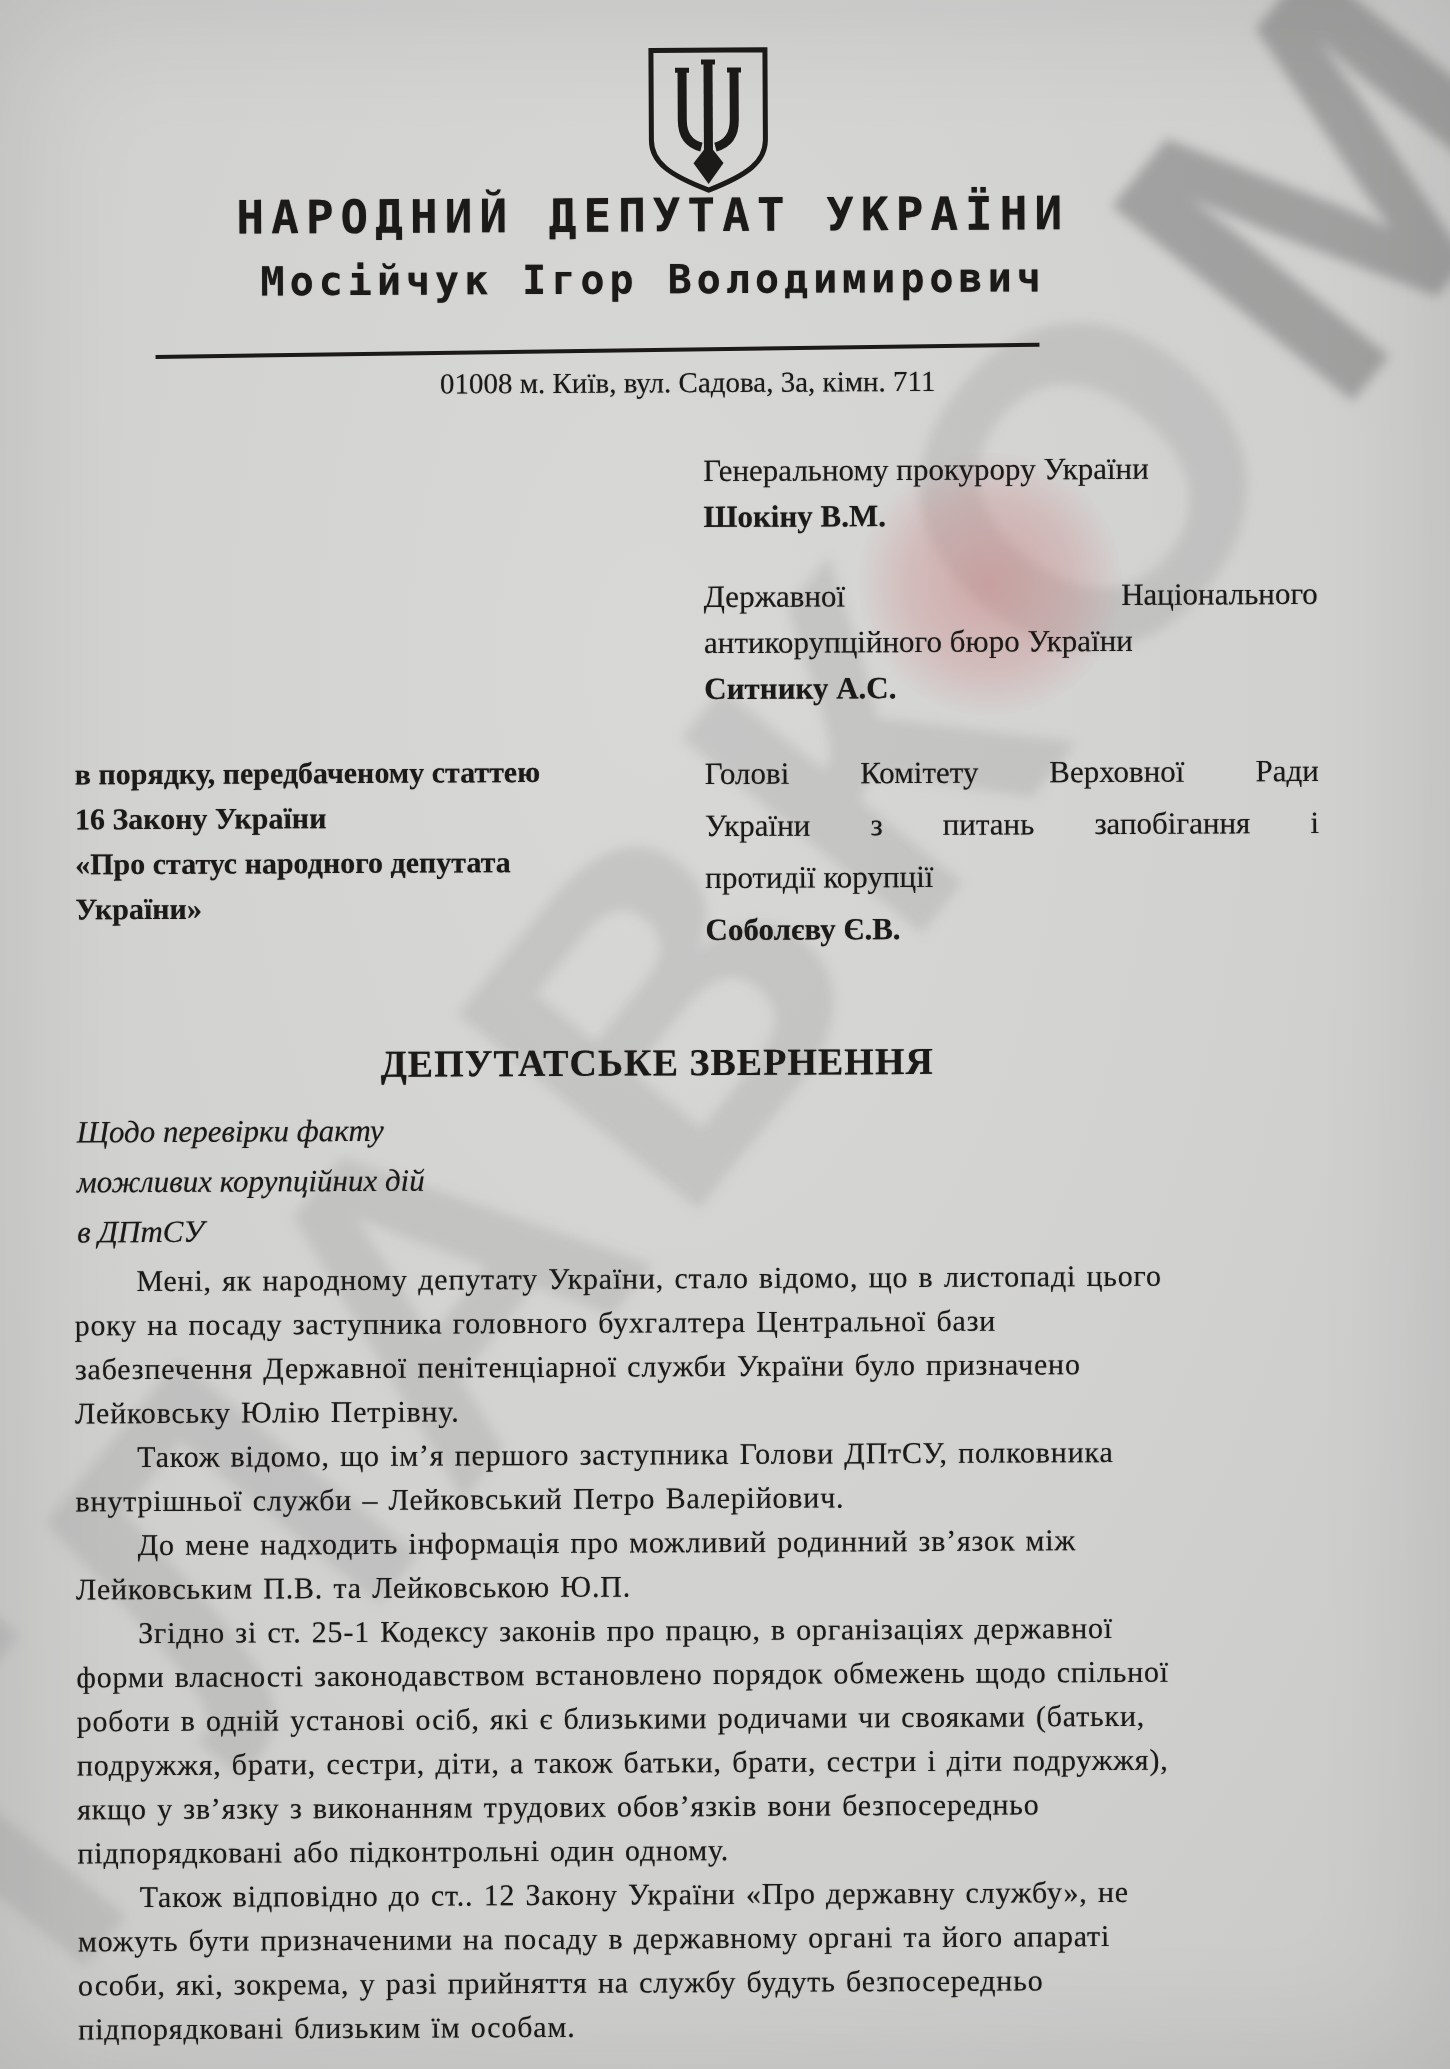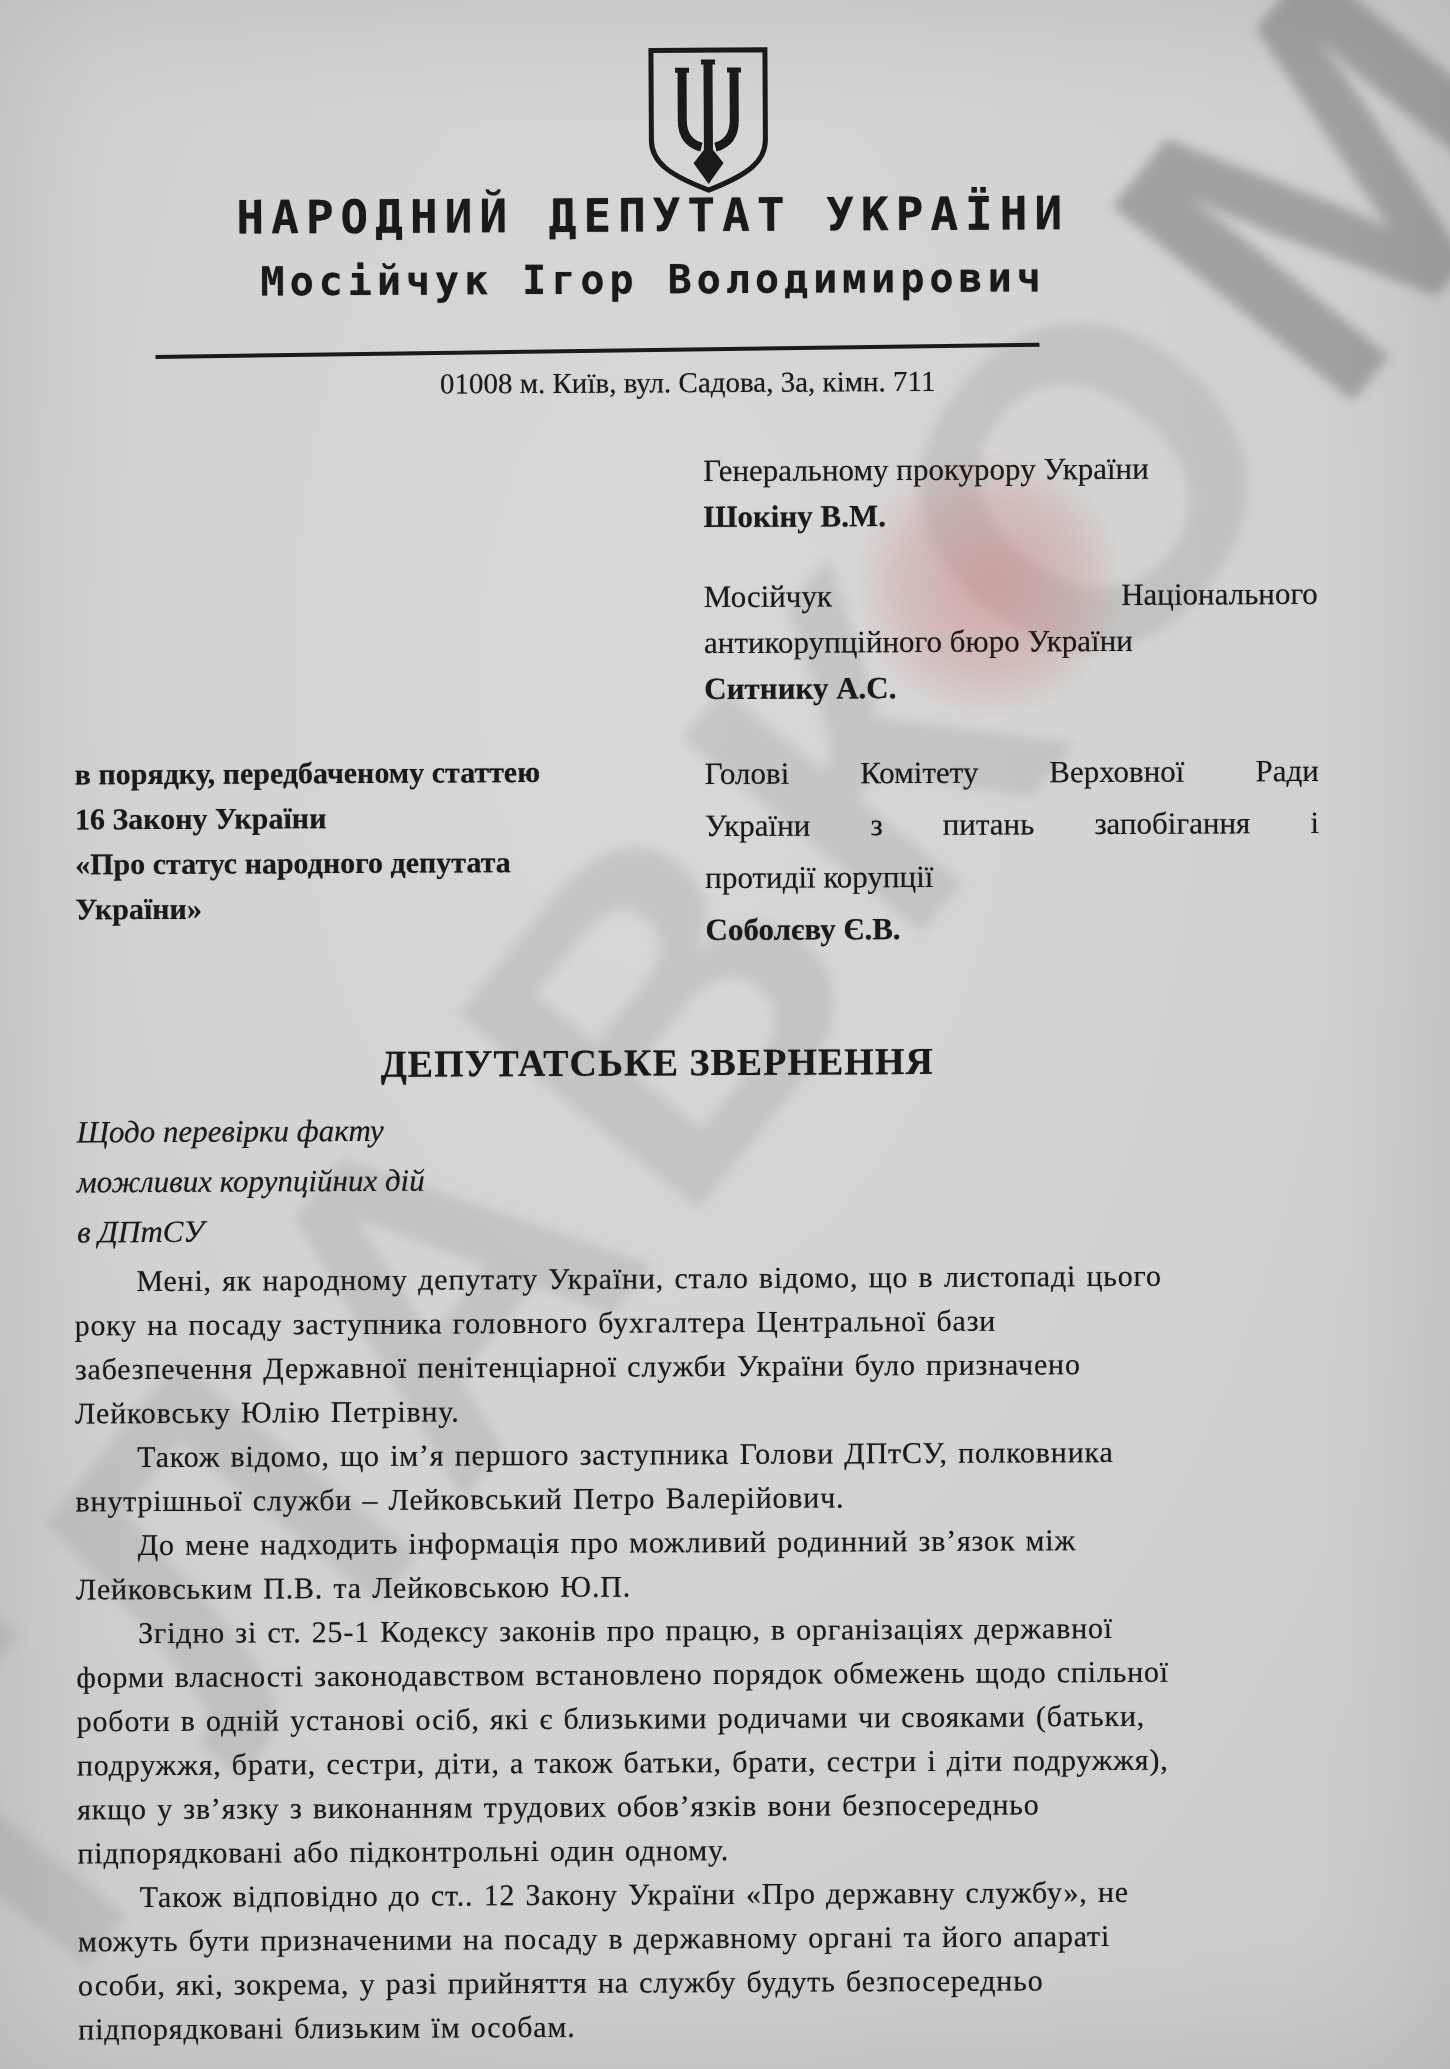--- a/index.html
+++ b/index.html
@@ -105,21 +105,21 @@
     <div class="rule"></div>
     <div class="address ink">01008 м. Київ, вул. Садова, 3а, кімн. 711</div>
 
     <div class="recipients ink">
       <div class="recipient">
         <div>Генеральному прокурору України</div>
         <div class="r-name">Шокіну В.М.</div>
       </div>
       <div class="recipient" style="margin-top:34px">
         <div class="r-split">
-          <span>Мосійчук</span>
+          <span>Державної</span>
           <span>Національного</span>
         </div>
         <div>антикорупційного бюро України</div>
         <div class="r-name">Ситнику А.С.</div>
       </div>
       <div class="recipient rec-3" style="margin-top:36px">
         <div class="just">Голові Комітету Верховної Ради</div>
         <div class="just">України з питань запобігання і</div>
         <div>протидії корупції</div>
         <div class="r-name">Соболєву Є.В.</div>

